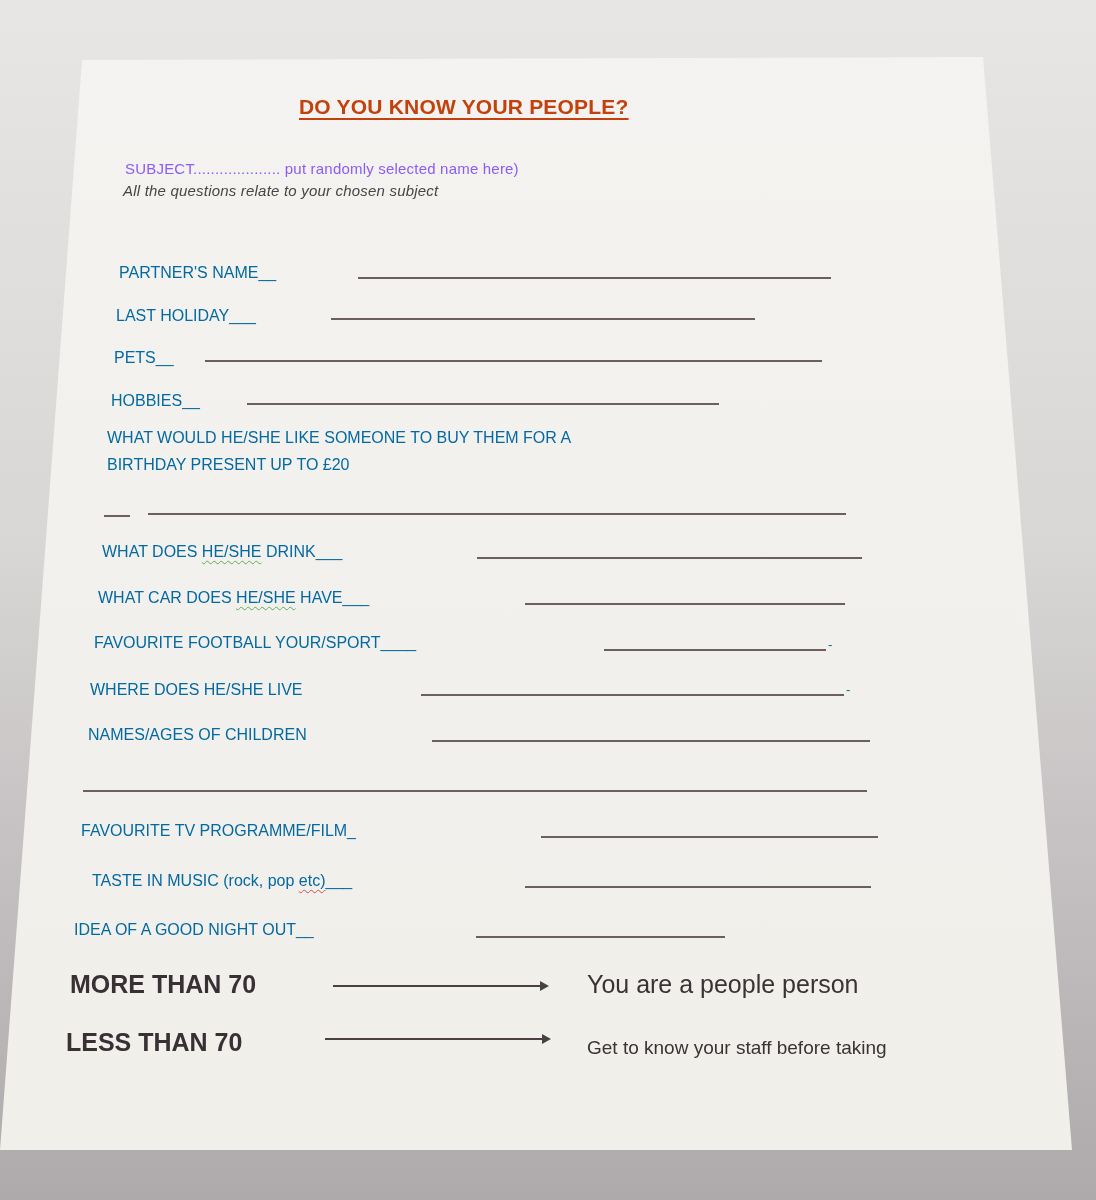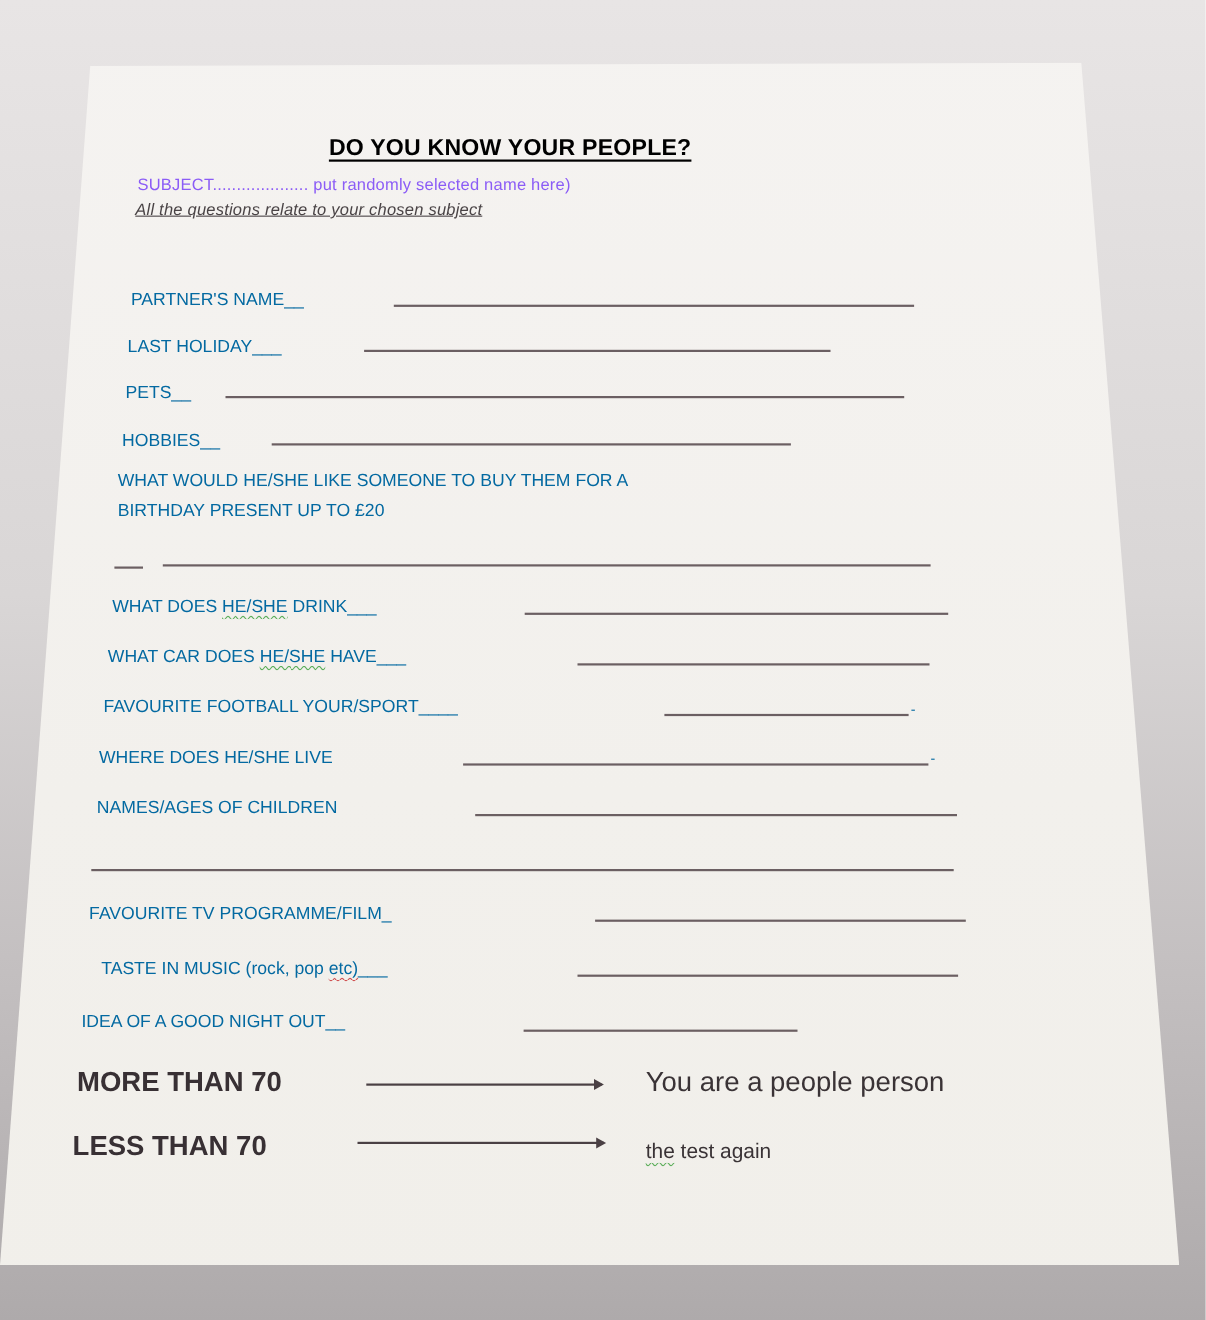--- a/index.html
+++ b/index.html
@@ -8,25 +8,25 @@
       background: linear-gradient(180deg, #e8e5e5 0%, #d9d6d6 45%, #c2bebf 75%, #aeaaab 100%);
       font-family: "Liberation Sans", sans-serif;
     }
     .paper {
       position: absolute; left: 0; top: 0; width: 1096px; height: 1200px;
       background: linear-gradient(180deg, #f5f3f1 0%, #f2f0ec 60%, #f1efea 100%);
       clip-path: polygon(82px 60px, 983px 57px, 1072px 1150px, 0px 1150px);
     }
     .txt { position: absolute; color: #3f3a3c; white-space: nowrap; letter-spacing: 0.2px; }
     .title {
-      left: 299px; top: 95px; font-size: 21px; font-weight: bold; color: #000000;
-      text-decoration: underline; text-underline-offset: 4px; text-decoration-thickness: 2px; margin-top: 28px;
+      left: 299px; top: 95px; font-size: 21px; font-weight: bold; color: #c2410c;
+      text-decoration: underline; text-underline-offset: 4px; text-decoration-thickness: 2px;
     }
     .subject { left: 125px; top: 160px; font-size: 15px; color: #8b5cf6; }
-    .subnote { left: 123px; top: 182px; font-size: 15px; font-style: italic; color: #4a4446; text-decoration: underline; }
+    .subnote { left: 123px; top: 182px; font-size: 15px; font-style: italic; color: #4a4446; }
     .field { position: absolute; font-size: 16px; color: #0369a1; white-space: nowrap; }
     .line { position: absolute; height: 2px; background: #6b5f62; }
     .squig { text-decoration: underline wavy #5cae5a; text-decoration-thickness: 1px; text-underline-offset: 3px; }
     .squig-red { text-decoration: underline wavy #d05050; text-decoration-thickness: 1px; text-underline-offset: 3px; }
     .score { position: absolute; font-size: 25px; font-weight: bold; color: #383034; }
     .arrow { position: absolute; height: 2px; background: #4a4044; }
     .arrow::after {
       content: ""; position: absolute; right: -2px; top: -4px;
       border-left: 9px solid #4a4044; border-top: 5px solid transparent; border-bottom: 5px solid transparent;
     }
@@ -86,14 +86,14 @@
 <div class="field" style="left:74px;top:921px;">IDEA OF A GOOD NIGHT OUT__</div>
 <div class="line" style="left:476px;top:936px;width:249px;"></div>
 
 <div class="score" style="left:70px;top:970px;text-align:right;">MORE THAN 70</div>
 <div class="arrow" style="left:333px;top:985px;width:214px;"></div>
 <div class="result1">You are a people person</div>
 
 <div class="score" style="left:66px;top:1028px;">LESS THAN 70</div>
 <div class="arrow" style="left:325px;top:1038px;width:224px;"></div>
 <div class="result2">
-  <div><span class="squig">the</span><span> test again</span></div>
+  <div>Get to know your staff before taking</div>
 </div>
 
 </body></html>

